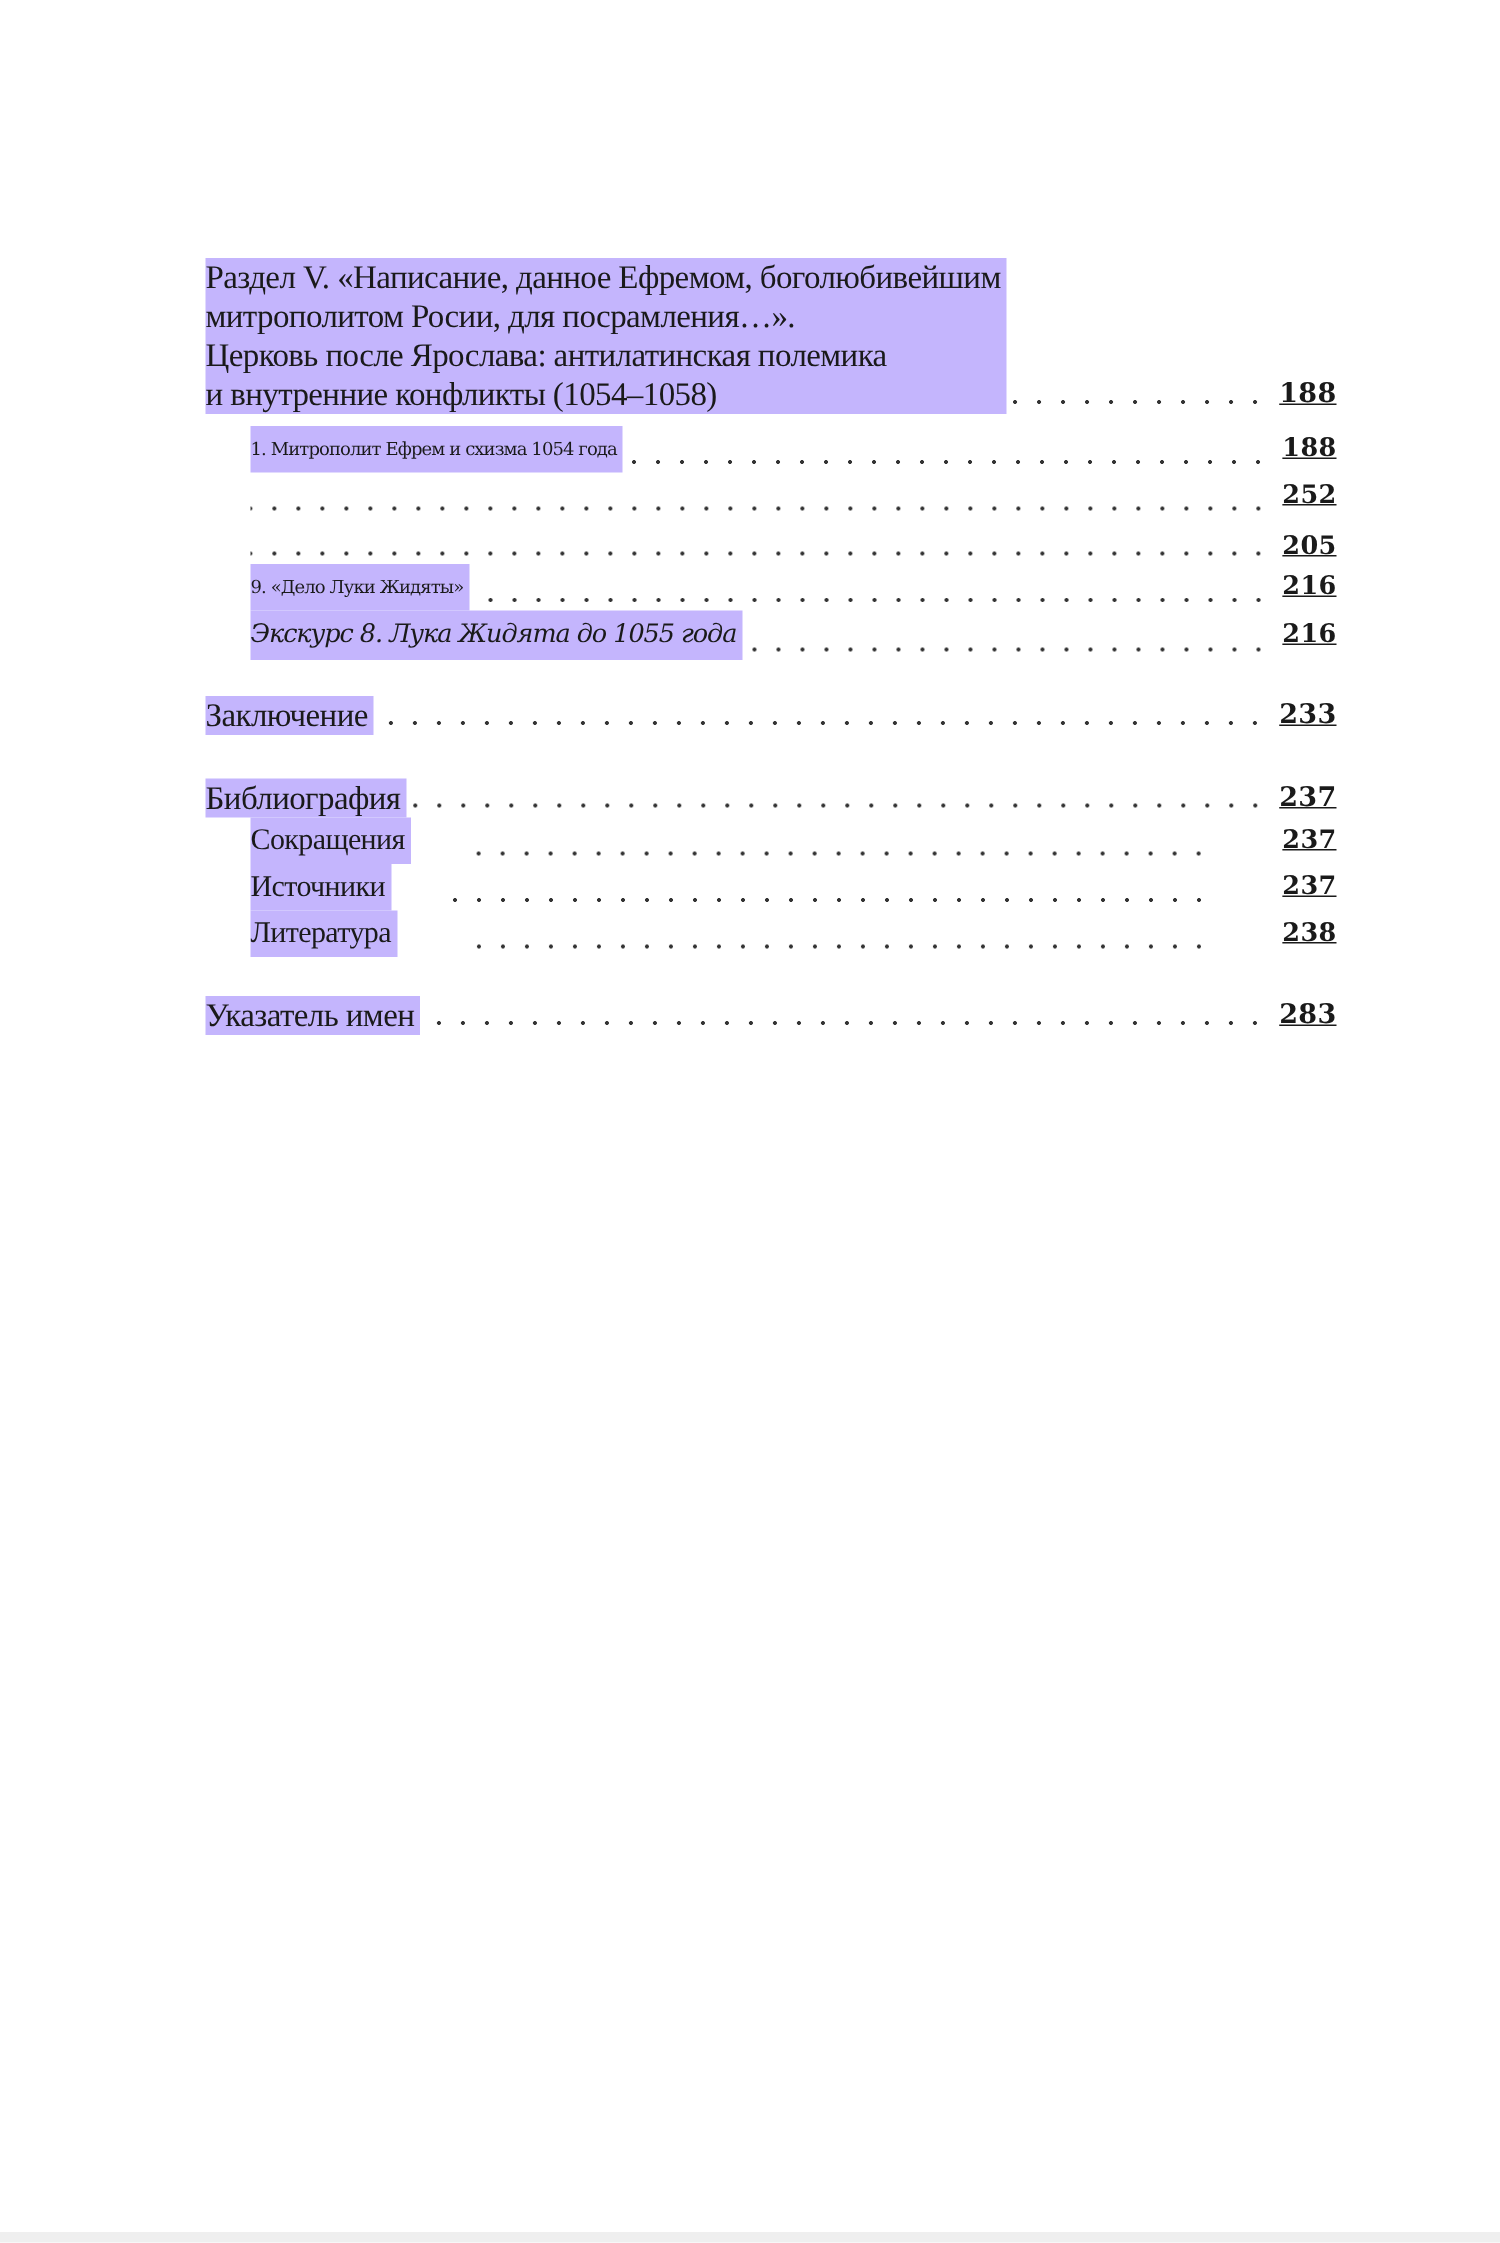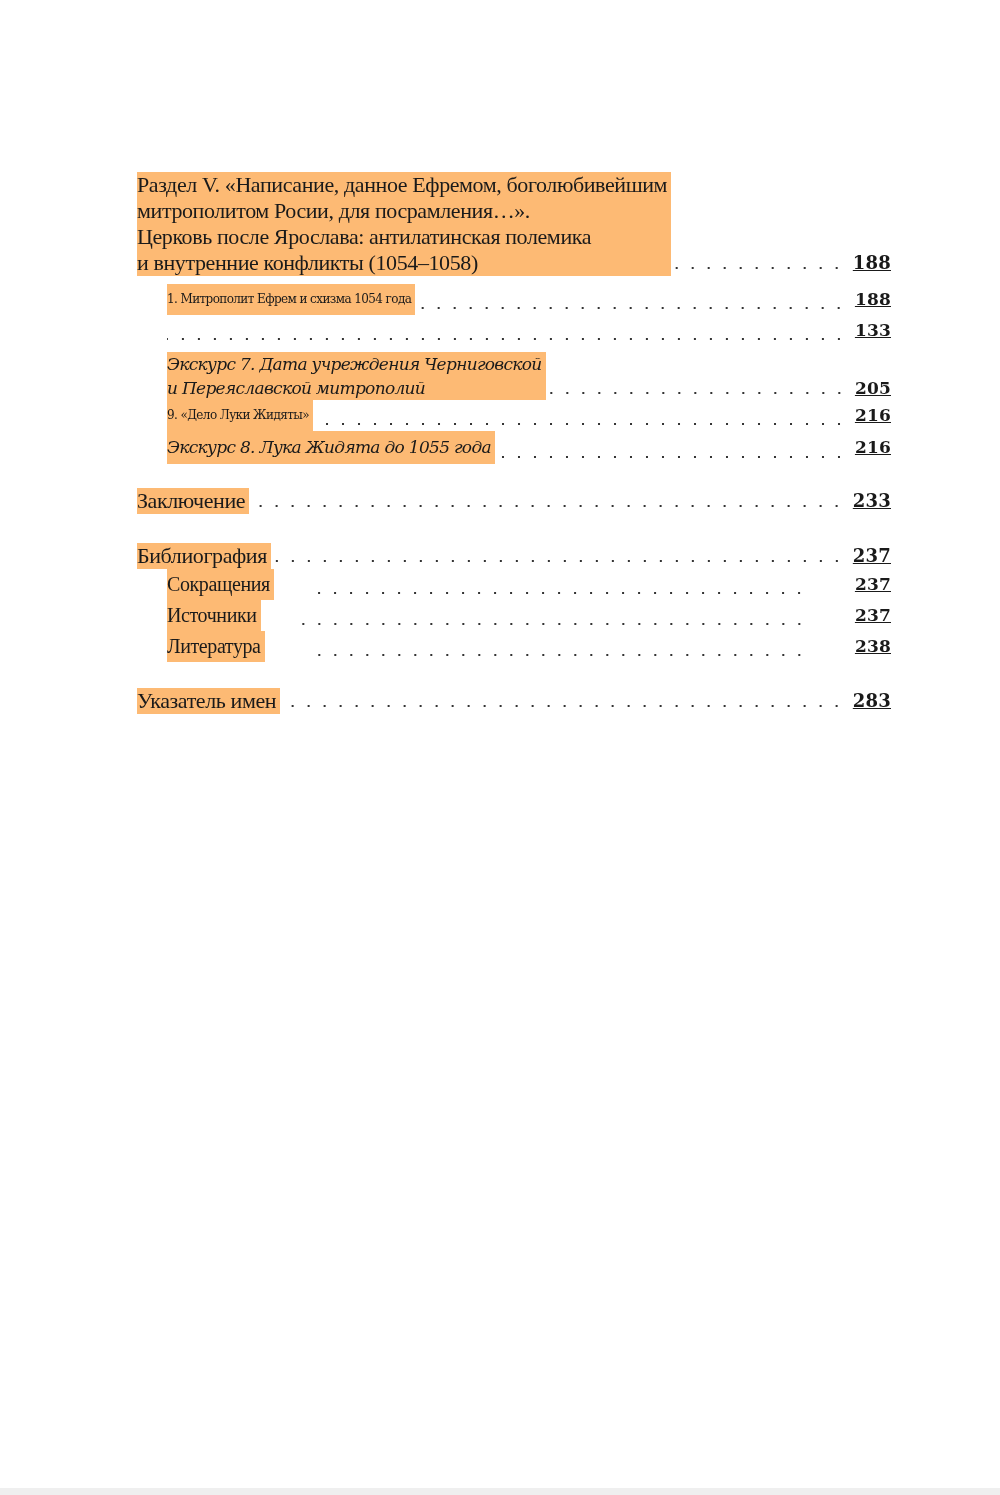--- a/index.html
+++ b/index.html
@@ -36,21 +36,21 @@
     width: 754px;
   }
   .entry {
     position: relative;
     display: flex;
     align-items: flex-end;
   }
   .entry .title {
     flex: 0 1 auto;
     white-space: pre-line;
-    background: #fdba74;
+    background: #c4b5fd;
     padding-right: 4px;
   }
   .entry .leader {
     flex: 1 1 auto;
     height: 1em;
     margin-bottom: 0.28em;
     background-image: radial-gradient(circle, #333 0 1.1px, transparent 1.5px);
     background-size: 16px 4px;
     background-repeat: repeat-x;
     background-position: right bottom;
@@ -137,28 +137,26 @@
     <div class="gap-sm"></div>
 
     <div class="entry lvl2num">
       <span class="title">1. Митрополит Ефрем и схизма 1054 года</span>
       <span class="leader"></span>
       <span class="page-num">188</span>
     </div>
 
     <div class="entry lvl2num">
       <span class="leader"></span>
-      <span class="page-num">133</span>
+      <span class="page-num">252</span>
     </div>
 
     <div style="height:6px"></div>
 
     <div class="entry lvl2ex">
-      <span class="title">Экскурс 7. Дата учреждения Черниговской
-и Переяславской митрополий</span>
       <span class="leader"></span>
       <span class="page-num">205</span>
     </div>
 
     <div class="entry lvl2num">
       <span class="title">9. «Дело Луки Жидяты»</span>
       <span class="leader"></span>
       <span class="page-num">216</span>
     </div>
 

